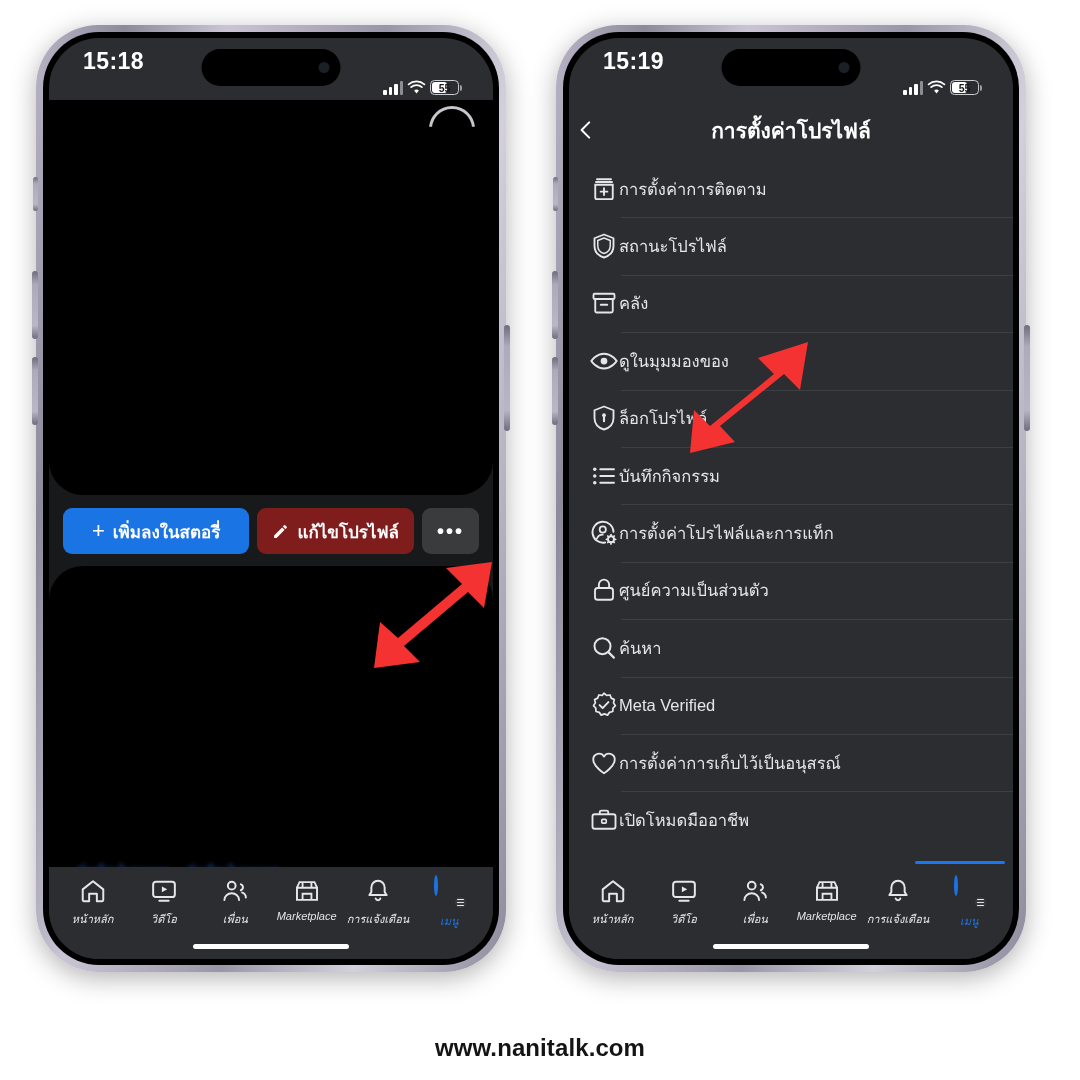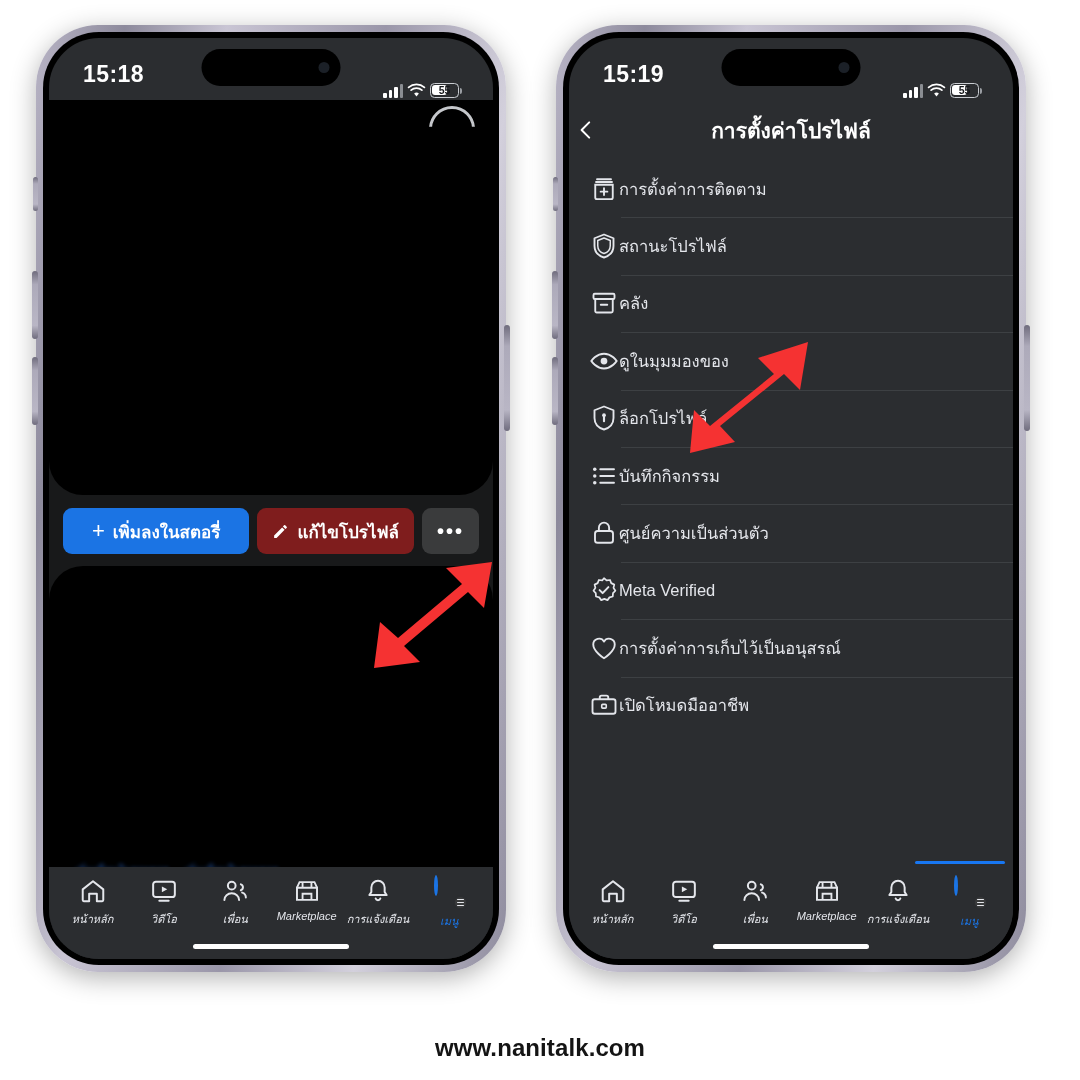--- a/index.html
+++ b/index.html
@@ -48,21 +48,21 @@
   .left .vold { left: -4px; top: 332px;  width: 6px; height: 68px; }
   .left  .pwr { right: -4px; top: 300px; width: 6px; height: 106px; }
   .right .sil  { left: -3px; top: 152px;  width: 5px; height: 34px; }
   .right .volu { left: -4px; top: 246px;  width: 6px; height: 68px; }
   .right .vold { left: -4px; top: 332px;  width: 6px; height: 68px; }
   .right .pwr { right: -4px; top: 300px; width: 6px; height: 106px; }
 
   
   .statusbar {
     position: relative; height: 62px;
-    display: flex; align-items: center;
+    display: flex; align-items: flex-start;
     padding: 10px 34px 0 34px;
     color: #fff;
   }
   .sb-time { font-size: 23px; font-weight: 700; letter-spacing: .4px; }
   .sb-right { margin-left: auto; display: flex; align-items: center; gap: 4px; margin-top: 32px; }
   .dyn-island {
     position: absolute; left: 50%; top: 11px;
     transform: translateX(-50%);
     width: 139px; height: 37px;
     background: #000; border-radius: 20px;
@@ -406,30 +406,47 @@
           <div class="srow">
             <svg class="sicon" viewBox="0 0 24 24">
               <circle cx="4.6" cy="6.6" r="1.4" fill="currentColor"></circle>
               <circle cx="4.6" cy="12" r="1.4" fill="currentColor"></circle>
               <circle cx="4.6" cy="17.4" r="1.4" fill="currentColor"></circle>
               <path d="M9 6.6h11M9 12h11M9 17.4h11" stroke="currentColor" stroke-width="1.5" stroke-linecap="round"></path>
             </svg>
             <span class="slabel">บันทึกกิจกรรม</span>
           </div>
 
+          <div class="srow">
+            <svg class="sicon" viewBox="0 0 24 24">
+              <path d="M19.6 11.1A8.4 8.4 0 1012.9 19.6" fill="none" stroke="currentColor" stroke-width="1.5" stroke-linecap="round"></path>
+              <circle cx="11" cy="9.2" r="2.5" fill="none" stroke="currentColor" stroke-width="1.4"></circle>
+              <path d="M6.3 16.4c.9-2 2.7-3.1 4.7-3.1" fill="none" stroke="currentColor" stroke-width="1.4" stroke-linecap="round"></path>
+              <circle cx="17.6" cy="17" r="2.4" fill="none" stroke="currentColor" stroke-width="1.5"></circle>
+              <path d="M17.6 13.3v1M17.6 19.7v1M13.9 17h1M20.3 17h1M15 14.4l.7.7M19.5 18.9l.7.7M20.2 14.4l-.7.7M15.7 18.9l-.7.7" stroke="currentColor" stroke-width="1.4" stroke-linecap="round"></path>
+            </svg>
+            <span class="slabel">การตั้งค่าโปรไฟล์และการแท็ก</span>
+          </div>
 
 
           <div class="srow">
             <svg class="sicon" viewBox="0 0 24 24">
               <rect x="4.8" y="10.4" width="14.4" height="9.4" rx="2.1" fill="none" stroke="currentColor" stroke-width="1.5"></rect>
               <path d="M7.9 10.4V7.8a4.1 4.1 0 018.2 0v2.6" fill="none" stroke="currentColor" stroke-width="1.5"></path>
             </svg>
             <span class="slabel">ศูนย์ความเป็นส่วนตัว</span>
           </div>
 
+          <div class="srow">
+            <svg class="sicon" viewBox="0 0 24 24">
+              <circle cx="10.8" cy="10.5" r="6.4" fill="none" stroke="currentColor" stroke-width="1.6"></circle>
+              <path d="M15.5 15.3l4.4 4.4" stroke="currentColor" stroke-width="1.7" stroke-linecap="round"></path>
+            </svg>
+            <span class="slabel">ค้นหา</span>
+          </div>
 
           <div class="srow">
             <svg class="sicon" viewBox="0 0 24 24">
               <path d="M12 2.6l2.1 1.7 2.7-.3 1 2.5 2.4 1.2-.6 2.6 1.5 2.3-1.9 1.9-.2 2.7-2.6.7-1.6 2.2-2.5-1-2.5 1-1.6-2.2-2.6-.7-.2-2.7L3.6 12.6 5.1 10.3 4.5 7.7 6.9 6.5l1-2.5 2.7.3z" fill="none" stroke="currentColor" stroke-width="1.4" stroke-linejoin="round"></path>
               <path d="M8.5 12.1l2.4 2.4 4.6-4.8" fill="none" stroke="currentColor" stroke-width="1.6" stroke-linecap="round" stroke-linejoin="round"></path>
             </svg>
             <span class="slabel">Meta Verified</span>
           </div>
 
           <div class="srow">

